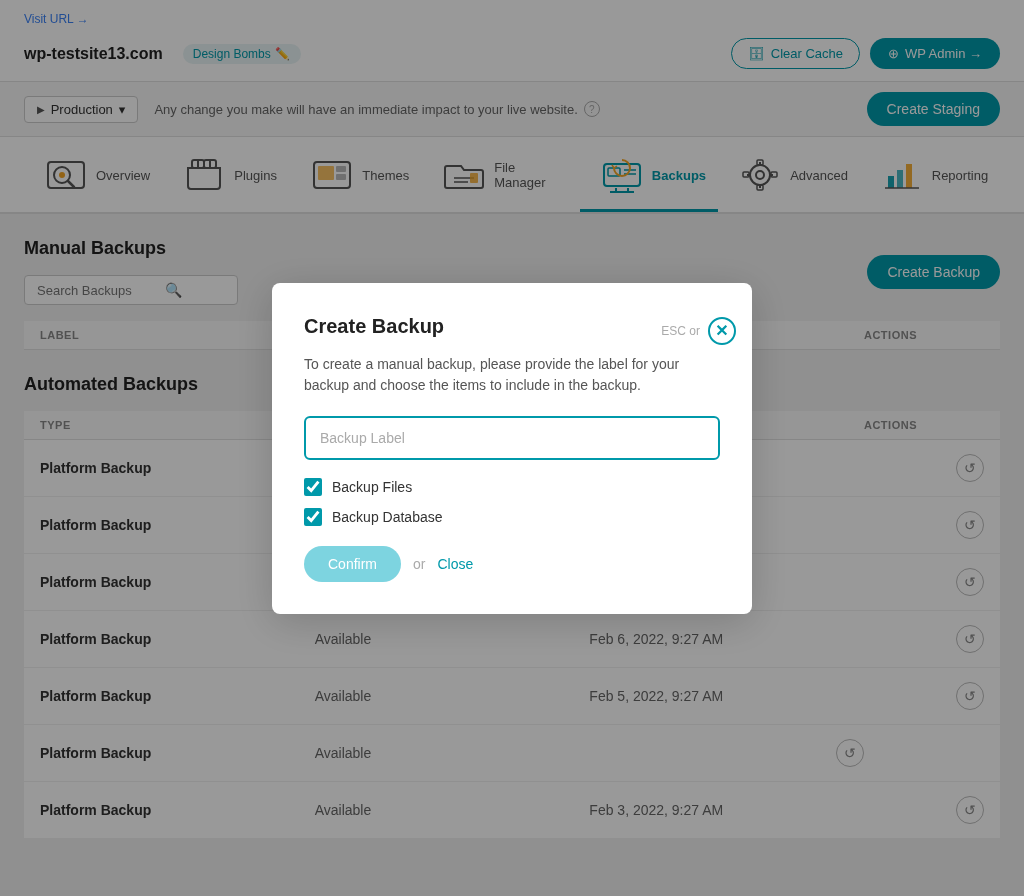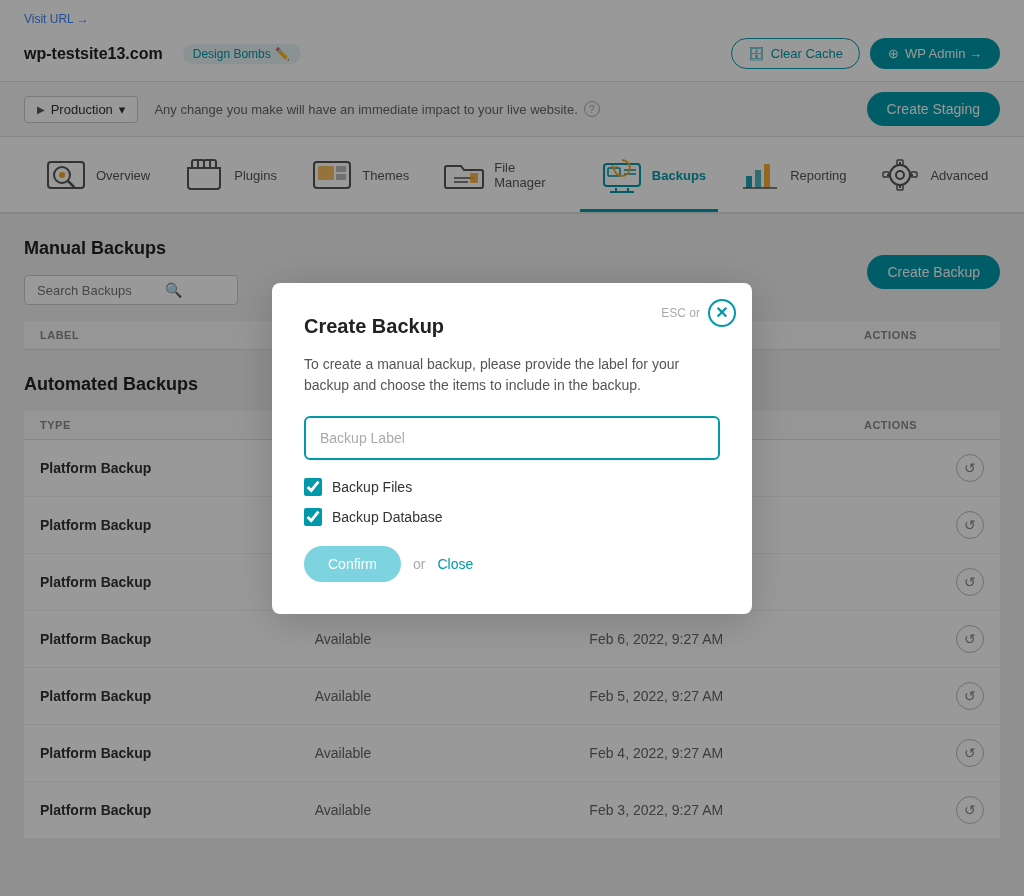--- a/index.html
+++ b/index.html
@@ -53,21 +53,21 @@
     .table-row .col-type { font-weight: 600; color: #333; }
     .table-row .col-status { color: #666; }
     .table-row .col-date { color: #666; }
     .table-row .col-actions { display: flex; justify-content: flex-end; }
     .restore-icon { width: 28px; height: 28px; border-radius: 50%; border: 1.5px solid #bbb; display: flex; align-items: center; justify-content: center; color: #888; font-size: 14px; cursor: pointer; }
 
     
     .modal-overlay { position: fixed; top: 0; left: 0; width: 100%; height: 100%; background: rgba(0,0,0,0.4); display: flex; align-items: center; justify-content: center; z-index: 100; }
     .modal { background: #fff; border-radius: 8px; padding: 32px; width: 480px; position: relative; box-shadow: 0 8px 40px rgba(0,0,0,0.18); }
     .modal-title { font-size: 20px; font-weight: 700; color: #222; margin-bottom: 16px; }
-    .modal-close-row { position: absolute; top: 16px; right: 16px; display: flex; align-items: center; gap: 8px; }
+    .modal-close-row { position: absolute; top: 34px; right: 16px; display: flex; align-items: center; gap: 8px; }
     .esc-label { font-size: 12px; color: #aaa; }
     .modal-close-btn { width: 28px; height: 28px; border-radius: 50%; border: 2px solid #0099aa; background: #fff; color: #0099aa; font-size: 16px; display: flex; align-items: center; justify-content: center; cursor: pointer; font-weight: 700; }
     .modal-desc { font-size: 14px; color: #555; margin-bottom: 20px; line-height: 1.5; }
     .modal-input { width: 100%; border: 2px solid #0099aa; border-radius: 6px; padding: 12px 14px; font-size: 14px; color: #aaa; outline: none; margin-bottom: 18px; }
     .modal-input::placeholder { color: #aaa; }
     .checkbox-row { display: flex; align-items: center; gap: 10px; margin-bottom: 12px; }
     .checkbox-row input[type="checkbox"] { width: 18px; height: 18px; accent-color: #0099aa; }
     .checkbox-row label { font-size: 14px; color: #333; font-weight: 500; }
     .modal-actions { display: flex; align-items: center; gap: 12px; margin-top: 20px; }
     .btn-confirm { background: #7dd4e0; color: #fff; border: none; border-radius: 20px; padding: 10px 24px; font-size: 14px; cursor: pointer; }
@@ -183,45 +183,45 @@
           <path d="M22 4 A8 8 0 1 1 14 12" fill="none" stroke="#f5a623" stroke-width="2"></path>
           <polyline points="12,9 14,12 17,10" fill="none" stroke="#f5a623" stroke-width="1.5"></polyline>
         </svg>
       </div>
       <span class="nav-tab-label">Backups</span>
     </div>
 
     <div class="nav-tab">
       <div class="nav-tab-icon">
         <svg width="44" height="38" viewBox="0 0 44 38">
-          <rect x="8" y="20" width="6" height="12" fill="#0099aa" opacity="0.9"></rect>
-          <rect x="17" y="14" width="6" height="18" fill="#0099aa" opacity="0.7"></rect>
-          <rect x="26" y="8" width="6" height="24" fill="#f5a623" opacity="0.9"></rect>
-          <line x1="5" y1="32" x2="39" y2="32" stroke="#555" stroke-width="1.5"></line>
-        </svg>
-      </div>
-      <span class="nav-tab-label">Reporting</span>
-    </div>
-
-    <div class="nav-tab">
-      <div class="nav-tab-icon">
-        <svg width="44" height="38" viewBox="0 0 44 38">
           <circle cx="22" cy="19" r="10" fill="none" stroke="#555" stroke-width="2"></circle>
           <circle cx="22" cy="19" r="4" fill="none" stroke="#555" stroke-width="2"></circle>
           <line x1="22" y1="6" x2="22" y2="10" stroke="#555" stroke-width="2"></line>
           <line x1="22" y1="28" x2="22" y2="32" stroke="#555" stroke-width="2"></line>
           <line x1="9" y1="19" x2="13" y2="19" stroke="#555" stroke-width="2"></line>
           <line x1="31" y1="19" x2="35" y2="19" stroke="#555" stroke-width="2"></line>
           <rect x="19" y="4" width="6" height="5" rx="1" fill="none" stroke="#555" stroke-width="1.5"></rect>
           <rect x="19" y="29" width="6" height="5" rx="1" fill="none" stroke="#555" stroke-width="1.5"></rect>
           <rect x="5" y="16" width="6" height="5" rx="1" fill="none" stroke="#555" stroke-width="1.5"></rect>
           <rect x="33" y="16" width="6" height="5" rx="1" fill="none" stroke="#555" stroke-width="1.5"></rect>
         </svg>
       </div>
       <span class="nav-tab-label">Advanced</span>
+    </div>
+
+    <div class="nav-tab">
+      <div class="nav-tab-icon">
+        <svg width="44" height="38" viewBox="0 0 44 38">
+          <rect x="8" y="20" width="6" height="12" fill="#0099aa" opacity="0.9"></rect>
+          <rect x="17" y="14" width="6" height="18" fill="#0099aa" opacity="0.7"></rect>
+          <rect x="26" y="8" width="6" height="24" fill="#f5a623" opacity="0.9"></rect>
+          <line x1="5" y1="32" x2="39" y2="32" stroke="#555" stroke-width="1.5"></line>
+        </svg>
+      </div>
+      <span class="nav-tab-label">Reporting</span>
     </div>
 
   </div>
 
   <div class="main-content">
 
     <div class="section">
       <div class="backups-toolbar">
         <div>
           <div class="section-title">Manual Backups</div>
@@ -287,21 +287,20 @@
       <span class="col-type">Platform Backup</span>
       <span class="col-status">Available</span>
       <span class="col-date">Feb 5, 2022, 9:27 AM</span>
       <div class="col-actions">
         <div class="restore-icon">↺</div>
       </div>
     </div>
           <div class="table-row">
       <span class="col-type">Platform Backup</span>
       <span class="col-status">Available</span>
-      <span class="col-date">Feb 4, 2022, 9:27 AM</span>
       <div class="col-actions">
         <div class="restore-icon">↺</div>
       </div>
     </div>
           <div class="table-row">
       <span class="col-type">Platform Backup</span>
       <span class="col-status">Available</span>
       <span class="col-date">Feb 3, 2022, 9:27 AM</span>
       <div class="col-actions">
         <div class="restore-icon">↺</div>

